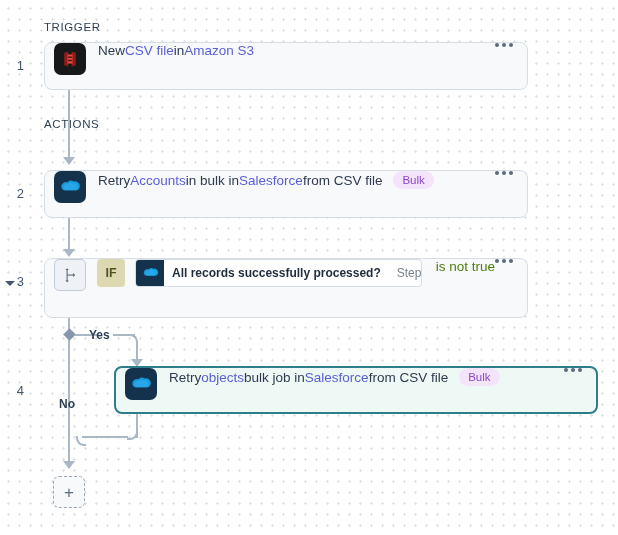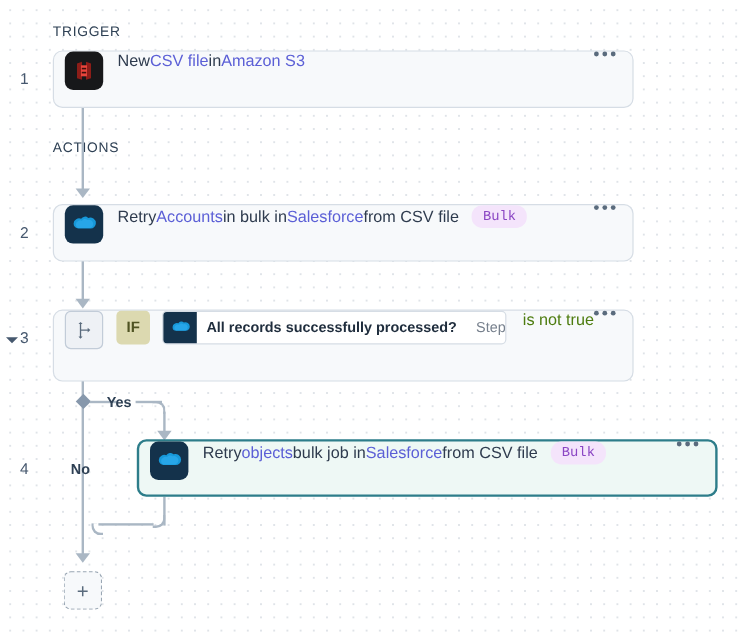--- a/index.html
+++ b/index.html
@@ -131,21 +131,20 @@
 
   
   .badge-bulk {
     margin-left: 11px;
     background-color: #f4e4fb;
     color: #8b46c4;
     font-size: 11.5px;
     border-radius: 9px;
     padding: 3px 9px;
     white-space: nowrap;
-    font-family: Liberation Mono, monospace;
   }
   .badge-if {
     width: 28px;
     height: 28px;
     border-radius: 4px;
     background-color: #dcd9b0;
     color: #4f5323;
     font-size: 12.5px;
     font-weight: bold;
     display: flex;
@@ -273,21 +272,21 @@
   <div class="arrow-down" style="left:131px; top:359px;"></div>
 
   <div class="conn conn-v" style="left:136px; top:414px; height:24px;"></div>
   <div class="corner" style="left:127px; top:429px; width:9px; height:9px; border-bottom-width:2px; border-right-width:2px; border-bottom-right-radius:8px;"></div>
   <div class="conn conn-h" style="left:82px; top:436px; width:46px;"></div>
   <div class="corner" style="left:76px; top:436px; width:8px; height:8px; border-bottom-width:2px; border-left-width:2px; border-bottom-left-radius:8px;"></div>
 
   <div class="arrow-down" style="left:63px; top:461px;"></div>
 
   <div class="branch-label" style="left:89px; top:328px;">Yes</div>
-  <div class="branch-label" style="left:59px; top:384px;">No</div>
+  <div class="branch-label" style="left:59px; top:397px;">No</div>
 
   <div class="step-num" style="left:-6px; top:58px;">1</div>
   <div class="step-num" style="left:-6px; top:186px;">2</div>
   <div class="chevron" style="left:5px; top:281px;"></div>
   <div class="step-num" style="left:-6px; top:274px;">3</div>
   <div class="step-num" style="left:-6px; top:383px;">4</div>
 
   <div class="card" style="left:44px; top:42px; width:484px; height:48px;">
     <div class="app-icon icon-s3">
       <svg width="20" height="20" viewBox="0 0 24 24" aria-hidden="true">

